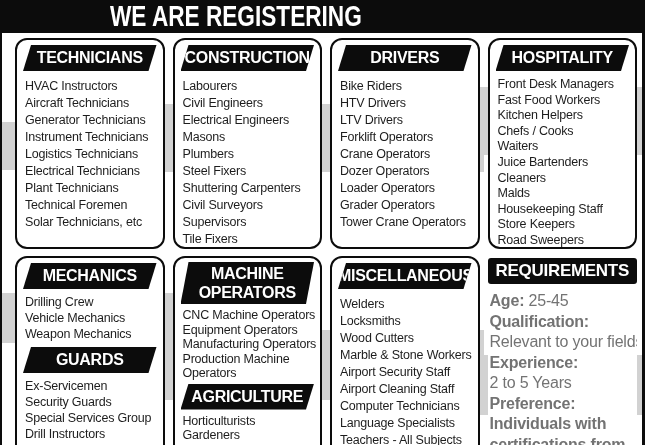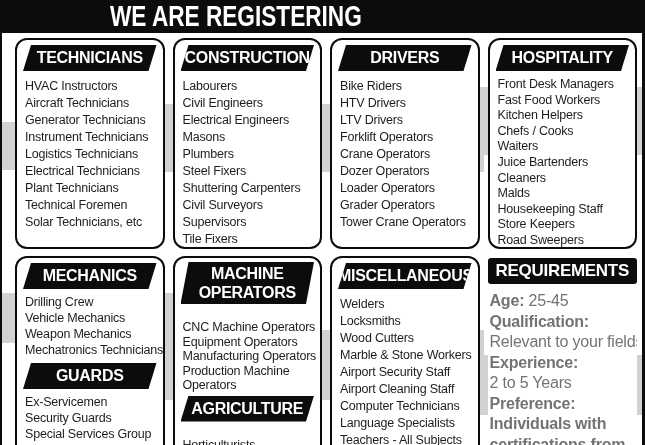--- a/index.html
+++ b/index.html
@@ -35,21 +35,21 @@
   .ribbon.twoline{line-height:19px;padding:2px 0;}
   .items{padding:7px 4px 0 8px;}
   .item{font-size:12.5px;line-height:17px;color:#1d1d1d;white-space:nowrap;
         letter-spacing:-0.2px;}
   
   .tight .item{line-height:15.6px;}
   .tight .items{padding-top:6px;}
   .guards-box .item{line-height:16px;}
   .guards-box .items{padding-top:5px;padding-bottom:3px;}
   .xtight .item{line-height:14.5px;}
-  .xtight .items{padding-top:16px;padding-bottom:2px;}
+  .xtight .items{padding-top:4px;padding-bottom:2px;}
   .xtight .item.wrapitem{white-space:normal;}
   .xtight .ribbon{margin-top:1px;}
   
   .box.req{border:none;border-radius:0;padding:0;}
   .req-header{background:#0c0c0c;color:#fff;font-weight:bold;font-size:17px;
               line-height:26px;text-align:center;border-radius:3px;margin:2px 0 0 0;
               letter-spacing:-0.3px;}
   .req-lines{padding:7px 0 0 2px;}
   .rline{font-size:16px;line-height:20.5px;color:#737373;white-space:nowrap;
          letter-spacing:-0.2px;}
@@ -136,21 +136,20 @@
           <div class="item">Road Sweepers</div>
         </div>
     </div>
 
     <div class="box guards-box">
       <div class="ribbon">MECHANICS</div>
       <div class="items">
           <div class="item">Drilling Crew</div>
           <div class="item">Vehicle Mechanics</div>
           <div class="item">Weapon Mechanics</div>
-          <div class="item">Mechatronics Technicians</div>
         </div>
       <div class="ribbon">GUARDS</div>
       <div class="items">
           <div class="item">Ex-Servicemen</div>
           <div class="item">Security Guards</div>
           <div class="item">Special Services Group</div>
           <div class="item">Drill Instructors</div>
         </div>
     </div>
 

